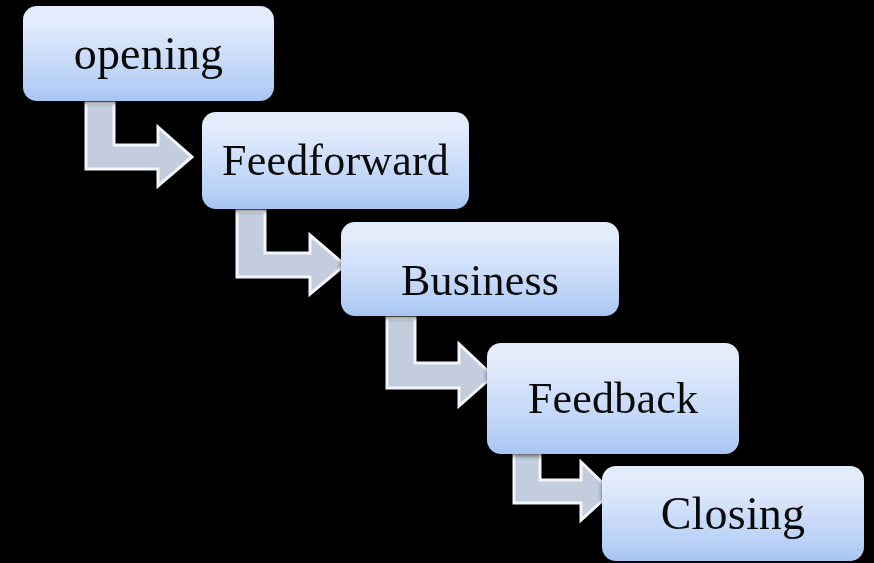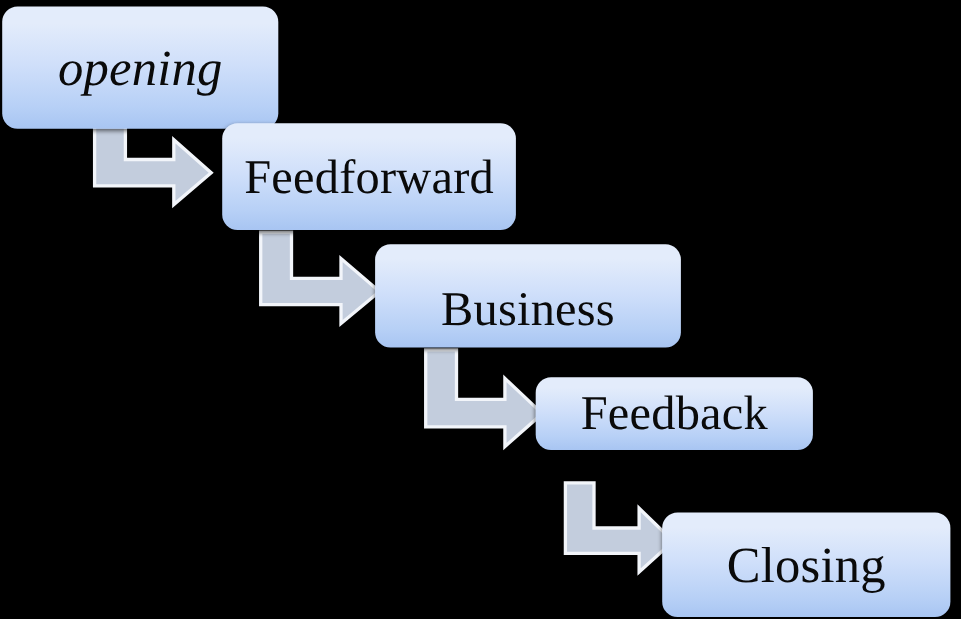--- a/index.html
+++ b/index.html
@@ -63,33 +63,33 @@
   </svg>
 
   <svg class="arrow" viewBox="0 0 110 92" preserveAspectRatio="none" style="left: 385px; top: 316px; width: 110px; height: 92px;">
     <path class="arrow-shape" d="M 2,2 L 30,2 L 30,47 L 74,47 L 74,28 L 108,60 L 74,90 L 74,72 L 2,72 Z" style="fill: rgb(195, 205, 221); stroke: rgb(242, 245, 250);"></path>
   </svg>
 
   <svg class="arrow" viewBox="0 0 102 85" preserveAspectRatio="none" style="left: 512px; top: 437px; width: 102px; height: 85px;">
     <path class="arrow-shape" d="M 2,2 L 28,2 L 28,43 L 69,43 L 69,25 L 100,55 L 69,83 L 69,66 L 2,66 Z" style="fill: rgb(195, 205, 221); stroke: rgb(242, 245, 250);"></path>
   </svg>
 
-  <div class="node" style="left: 2px; top: 6px; width: 251px; height: 111px; background-image: linear-gradient(rgb(227, 236, 251) 0%, rgb(227, 236, 251) 14%, rgb(207, 223, 250) 48%, rgb(183, 208, 246) 82%, rgb(168, 197, 242) 100%); font-style: italic;">
+  <div class="node" style="left: 23px; top: 6px; width: 251px; height: 95px; background-image: linear-gradient(rgb(227, 236, 251) 0%, rgb(227, 236, 251) 14%, rgb(207, 223, 250) 48%, rgb(183, 208, 246) 82%, rgb(168, 197, 242) 100%);">
     <span class="node-label" style="font-size: 46px; color: rgb(10, 10, 10);">opening</span>
   </div>
 
   <div class="node" style="left: 202px; top: 112px; width: 267px; height: 97px; background-image: linear-gradient(rgb(227, 236, 251) 0%, rgb(227, 236, 251) 14%, rgb(207, 223, 250) 48%, rgb(183, 208, 246) 82%, rgb(168, 197, 242) 100%);">
     <span class="node-label" style="font-size: 44px; color: rgb(10, 10, 10);">Feedforward</span>
   </div>
 
   <div class="node" style="left: 341px; top: 222px; width: 278px; height: 94px; background-image: linear-gradient(rgb(227, 236, 251) 0%, rgb(227, 236, 251) 14%, rgb(207, 223, 250) 48%, rgb(183, 208, 246) 82%, rgb(168, 197, 242) 100%);">
     <span class="node-label" style="font-size: 44px; color: rgb(10, 10, 10); margin-top: 24px;">Business</span>
   </div>
 
-  <div class="node" style="left: 487px; top: 343px; width: 252px; height: 66px; background-image: linear-gradient(rgb(227, 236, 251) 0%, rgb(227, 236, 251) 14%, rgb(207, 223, 250) 48%, rgb(183, 208, 246) 82%, rgb(168, 197, 242) 100%);">
+  <div class="node" style="left: 487px; top: 343px; width: 252px; height: 111px; background-image: linear-gradient(rgb(227, 236, 251) 0%, rgb(227, 236, 251) 14%, rgb(207, 223, 250) 48%, rgb(183, 208, 246) 82%, rgb(168, 197, 242) 100%);">
     <span class="node-label" style="font-size: 44px; color: rgb(10, 10, 10);">Feedback</span>
   </div>
 
   <div class="node" style="left: 602px; top: 466px; width: 262px; height: 95px; background-image: linear-gradient(rgb(227, 236, 251) 0%, rgb(227, 236, 251) 14%, rgb(207, 223, 250) 48%, rgb(183, 208, 246) 82%, rgb(168, 197, 242) 100%);">
     <span class="node-label" style="font-size: 46px; color: rgb(10, 10, 10);">Closing</span>
   </div>
 
 </div>
 
 </body></html>

